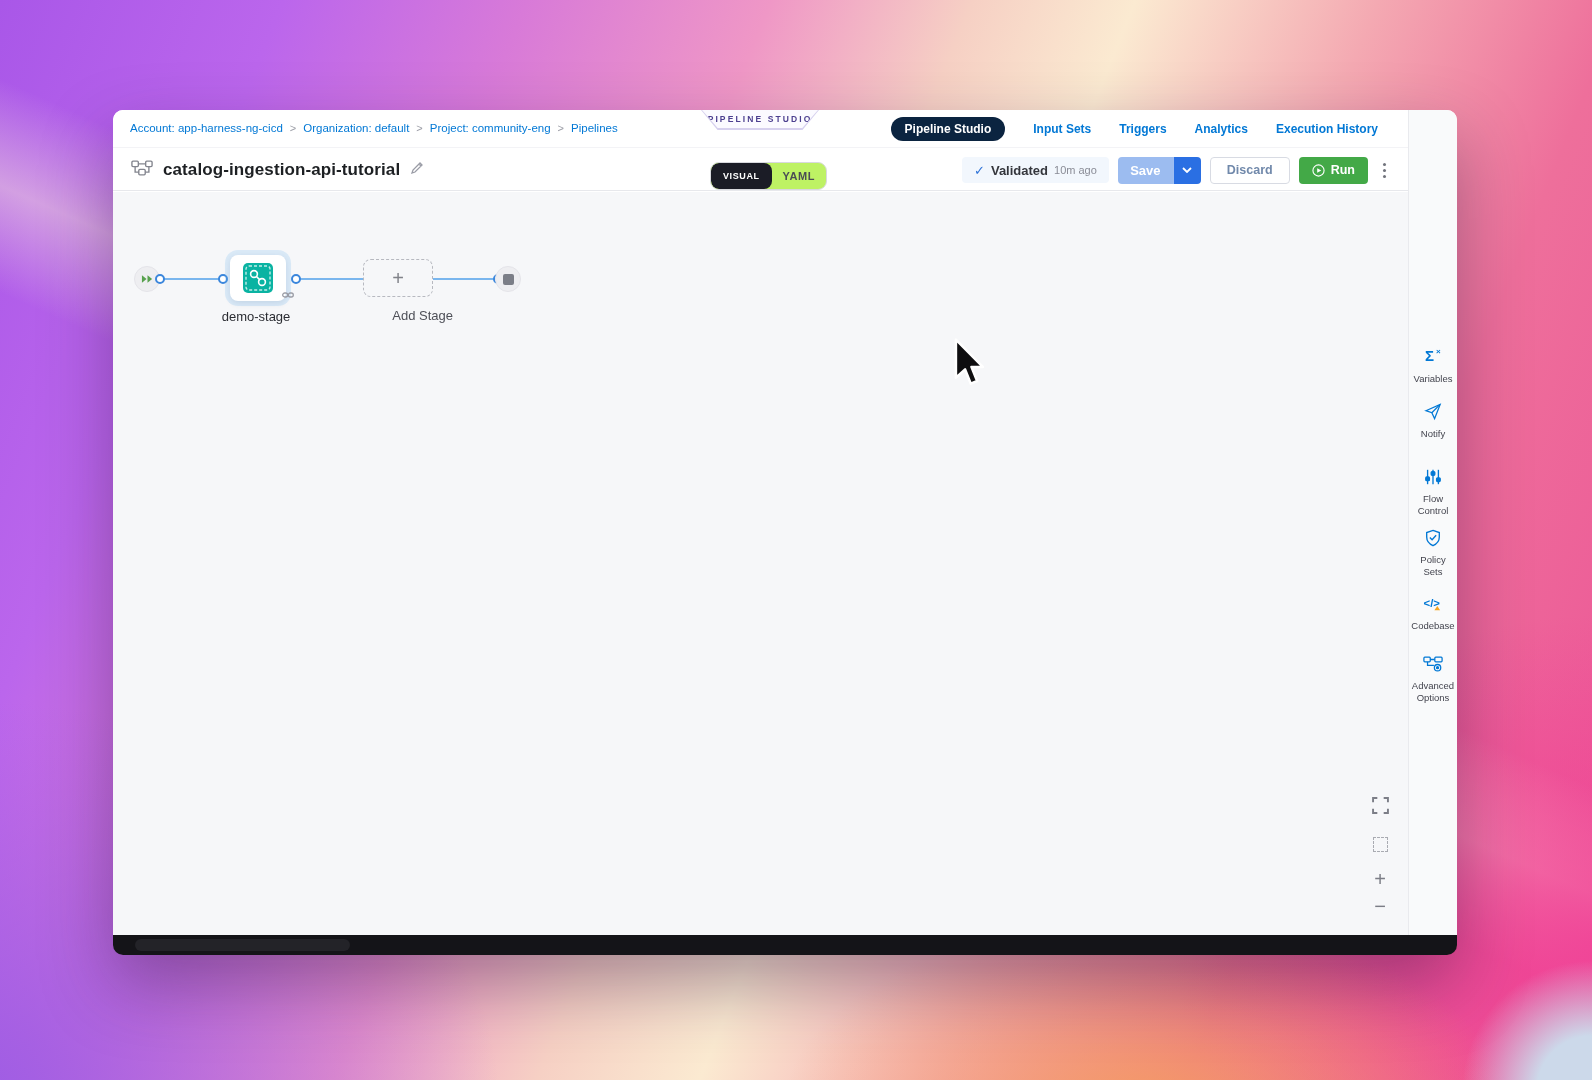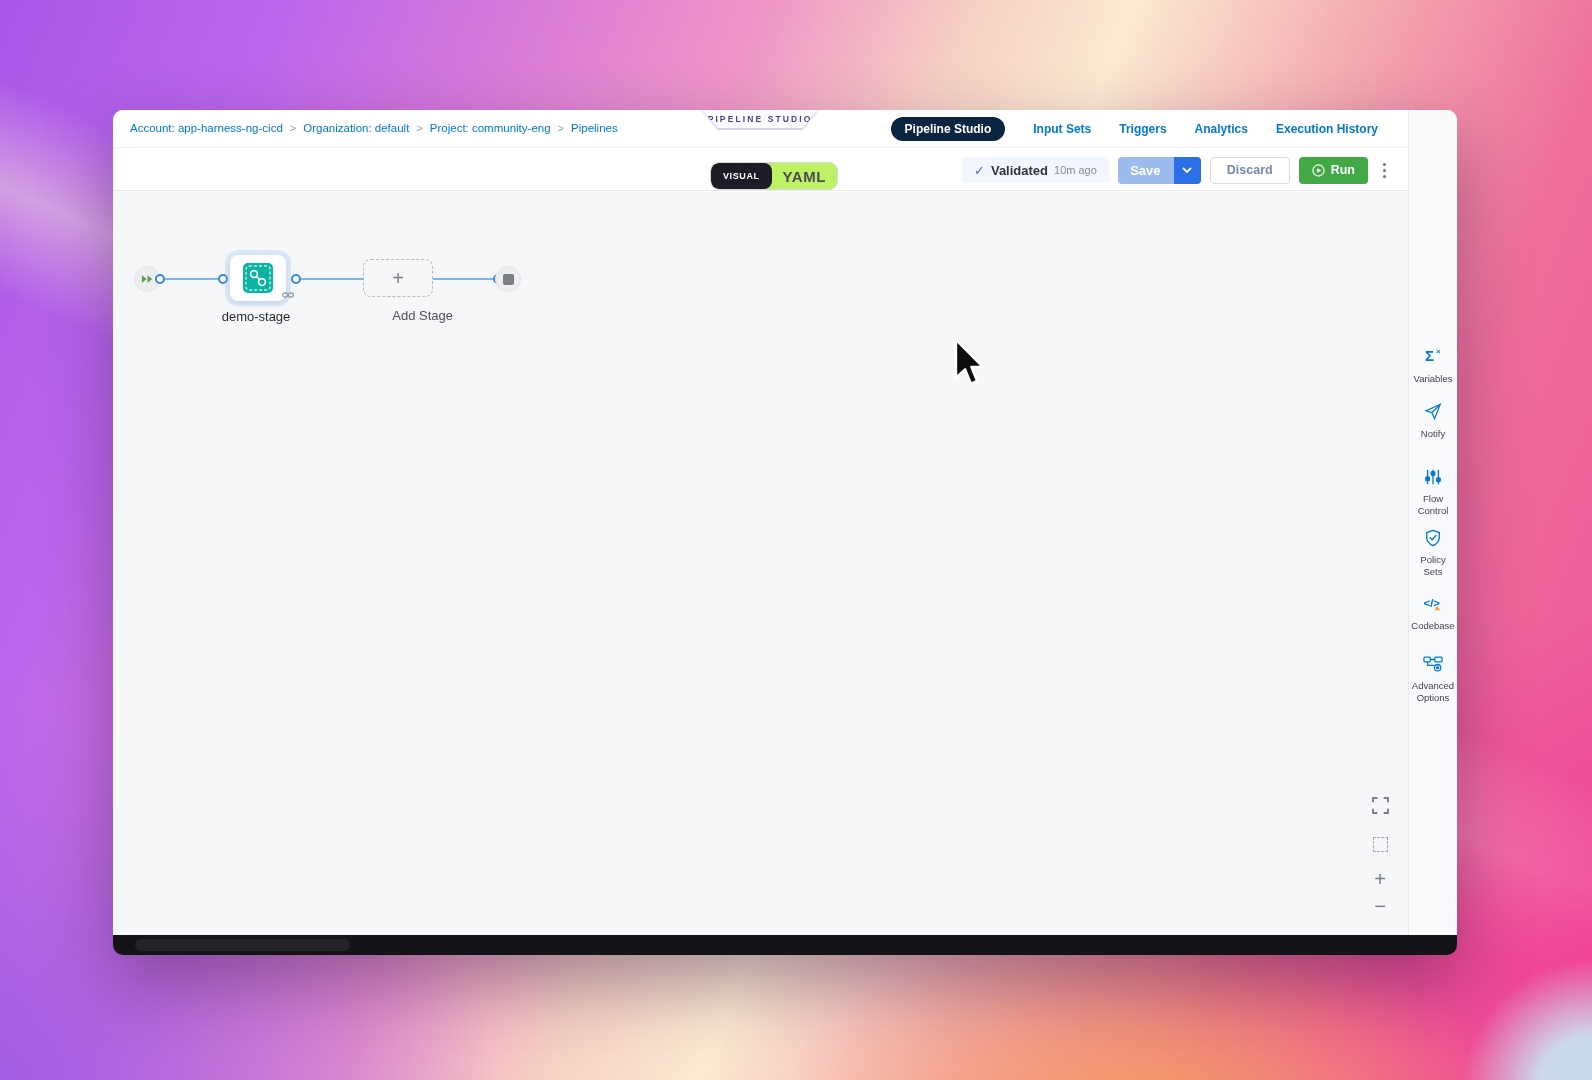--- a/index.html
+++ b/index.html
@@ -46,21 +46,21 @@
   .nav-pill { background:#0b2440; color:#fff; border-radius:13px; padding:5px 14px;
     font-size:12px; font-weight:700; }
 
   .title-group { position:absolute; left:18px; top:0; height:44px; display:flex; align-items:center; gap:10px; }
   .page-title { font-size:17px; font-weight:700; color:#1d2023; letter-spacing:0.1px; }
 
   .toggle { position:absolute; left:597px; top:14px; display:flex; align-items:center;
     border:1px solid #d8d9de; border-radius:9px; background:#bef264; height:28px; overflow:hidden; }
   .toggle-visual { background:#1b1c26; color:#fff; border-radius:8px; padding:2px 12px;
     font-size:9px; font-weight:700; letter-spacing:0.6px; height:100%; display:flex; align-items:center; }
-  .toggle-yaml { color:#4a4b55; padding:13px 11px; font-size:15px; font-weight:700; letter-spacing:0.6px; }
+  .toggle-yaml { color:#4a4b55; padding:13px 11px; font-size:11px; font-weight:700; letter-spacing:0.6px; }
 
   .actions { position:absolute; right:17px; top:8px; height:28px; display:flex; align-items:center; gap:9px; }
   .validated-chip { display:flex; align-items:center; gap:6px; background:#f2f7fd;
     border-radius:4px; padding:0 12px; height:26px; }
   .check-glyph { color:#2e73d8; font-weight:700; font-size:13px; }
   .validated-text { font-size:13px; font-weight:700; color:#34363c; }
   .validated-time { font-size:11px; color:#8a8c96; }
   .save-group { display:flex; }
   .btn-save { width:55px; height:27px; background:#9cbcf0; color:#fff; font-size:13px; font-weight:700;
     border:none; border-radius:4px 0 0 4px; display:flex; align-items:center; justify-content:center; }
@@ -126,20 +126,36 @@
         <div class="top-nav">
           <div class="nav-pill">Pipeline Studio</div>
           <div class="nav-link">Input Sets</div>
           <div class="nav-link">Triggers</div>
           <div class="nav-link">Analytics</div>
           <div class="nav-link">Execution History</div>
         </div>
       </div>
 
       <div class="row2">
+        <div class="title-group">
+          <span>
+            <svg width="22" height="16" viewBox="0 0 24 17" fill="none" stroke="#83858e" stroke-width="1.5">
+              <rect x="1" y="1" width="7" height="6" rx="1.2"></rect>
+              <rect x="16" y="1" width="7" height="6" rx="1.2"></rect>
+              <rect x="8.5" y="10" width="7" height="6" rx="1.2"></rect>
+              <path d="M8 4 H16 M4.5 7 V13 H8.5 M19.5 7 V13 H15.5"></path>
+            </svg>
+          </span>
+          <span class="page-title">catalog-ingestion-api-tutorial</span>
+          <span>
+            <svg width="14" height="14" viewBox="0 0 14 14" fill="none" stroke="#9a9ca6" stroke-width="1.3">
+              <path d="M2 12 L3 9 L10 2 L12 4 L5 11 Z M9 3 L11 5"></path>
+            </svg>
+          </span>
+        </div>
 
         <div class="toggle">
           <div class="toggle-visual">VISUAL</div>
           <div class="toggle-yaml">YAML</div>
         </div>
 
         <div class="actions">
           <div class="validated-chip">
             <span class="check-glyph">✓</span>
             <span class="validated-text">Validated</span>

